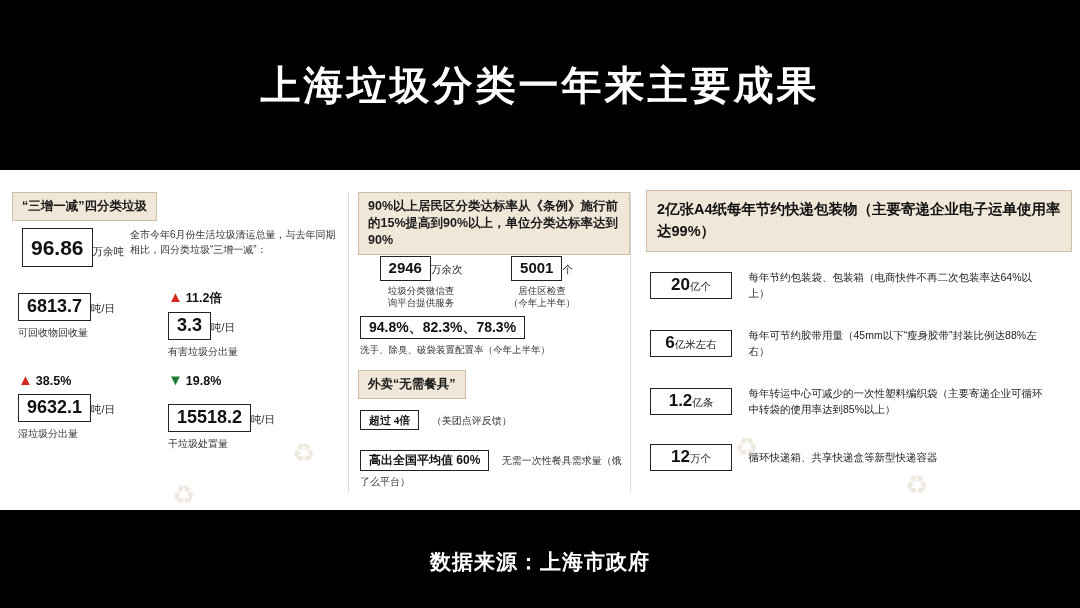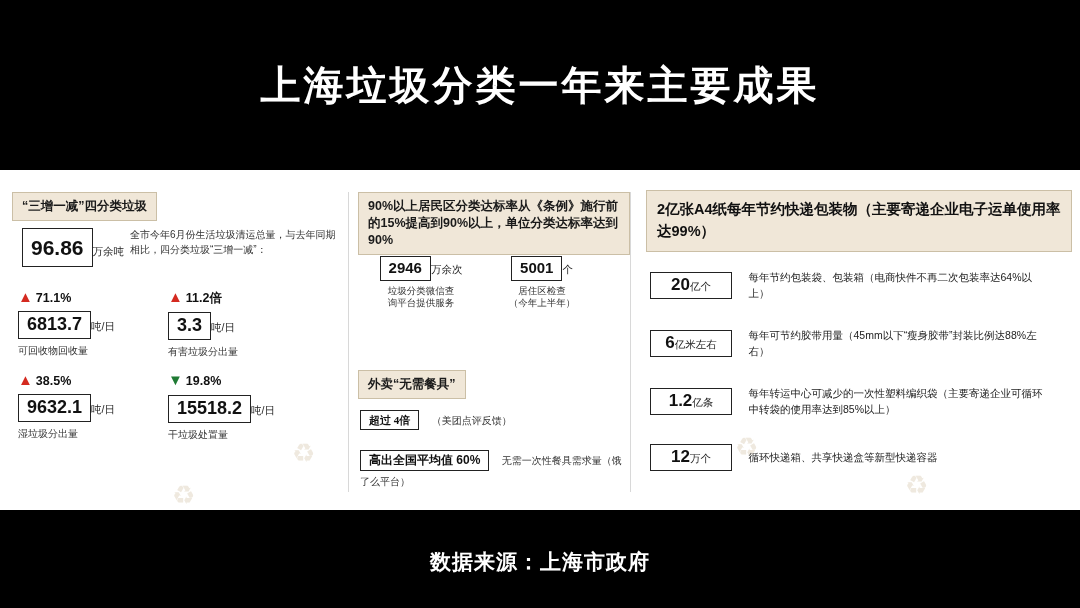--- a/index.html
+++ b/index.html
@@ -122,38 +122,37 @@
 
       <div class="c1-big">
         <span class="box">96.86</span><span class="unit">万余吨</span>
       </div>
 
       <div class="c1-text note">全市今年6月份生活垃圾清运总量，与去年同期相比，四分类垃圾“三增一减”：</div>
 
       <div class="grid4">
 
         <div class="cell">
-          <div><span class="arrow-up">▲</span><span class="pct">71.1%</span></div>
           <div style="margin-top:5px;"><span class="box val">6813.7</span><span class="unit">吨/日</span></div>
           <div class="cap" style="margin-top:5px;">可回收物回收量</div>
         </div><div class="cell">
           <div><span class="arrow-up">▲</span><span class="pct">11.2倍</span></div>
           <div style="margin-top:5px;"><span class="box val">3.3</span><span class="unit">吨/日</span></div>
           <div class="cap" style="margin-top:5px;">有害垃圾分出量</div>
         </div>
 
         <div class="row-gap"></div>
 
         <div class="cell">
           <div><span class="arrow-up">▲</span><span class="pct">38.5%</span></div>
           <div style="margin-top:5px;"><span class="box val">9632.1</span><span class="unit">吨/日</span></div>
           <div class="cap" style="margin-top:5px;">湿垃圾分出量</div>
         </div><div class="cell">
           <div><span class="arrow-dn">▼</span><span class="pct">19.8%</span></div>
-          <div style="margin-top:6px;"><span class="box val">15518.2</span><span class="unit">吨/日</span></div>
+          <div style="margin-top:15px;"><span class="box val">15518.2</span><span class="unit">吨/日</span></div>
           <div class="cap" style="margin-top:5px;">干垃圾处置量</div>
         </div>
 
       </div>
     </div>
 
     <div class="col" id="col2">
 
       <div class="c2-hdr">
         <span class="hdr" style="width:252px;">90%以上居民区分类达标率从《条例》施行前的15%提高到90%以上，单位分类达标率达到90%</span>
@@ -162,20 +161,24 @@
       <div class="c2-r1">
         <div class="mini" style="width:122px;">
           <div><span class="box">2946</span><span class="unit">万余次</span></div>
           <div class="sub">垃圾分类微信查<br>询平台提供服务</div>
         </div><div class="mini" style="width:120px;">
           <div><span class="box">5001</span><span class="unit">个</span></div>
           <div class="sub">居住区检查<br>（今年上半年）</div>
         </div>
       </div>
 
+      <div class="c2-r2">
+        <div><span class="box" style="font-size:14px;">94.8%、82.3%、78.3%</span></div>
+        <div class="sub" style="font-size:9.5px;color:#333;margin-top:5px;">洗手、除臭、破袋装置配置率（今年上半年）</div>
+      </div>
 
       <div class="c2-hdr2">
         <span class="hdr">外卖“无需餐具”</span>
       </div>
 
       <div class="c2-r3">
         <span class="box" style="font-size:11px;font-family:Liberation Serif, serif;"><span>超过</span> <span>4倍</span></span>
         <span class="cap" style="margin-left:8px;">（美团点评反馈）</span>
       </div>
 

